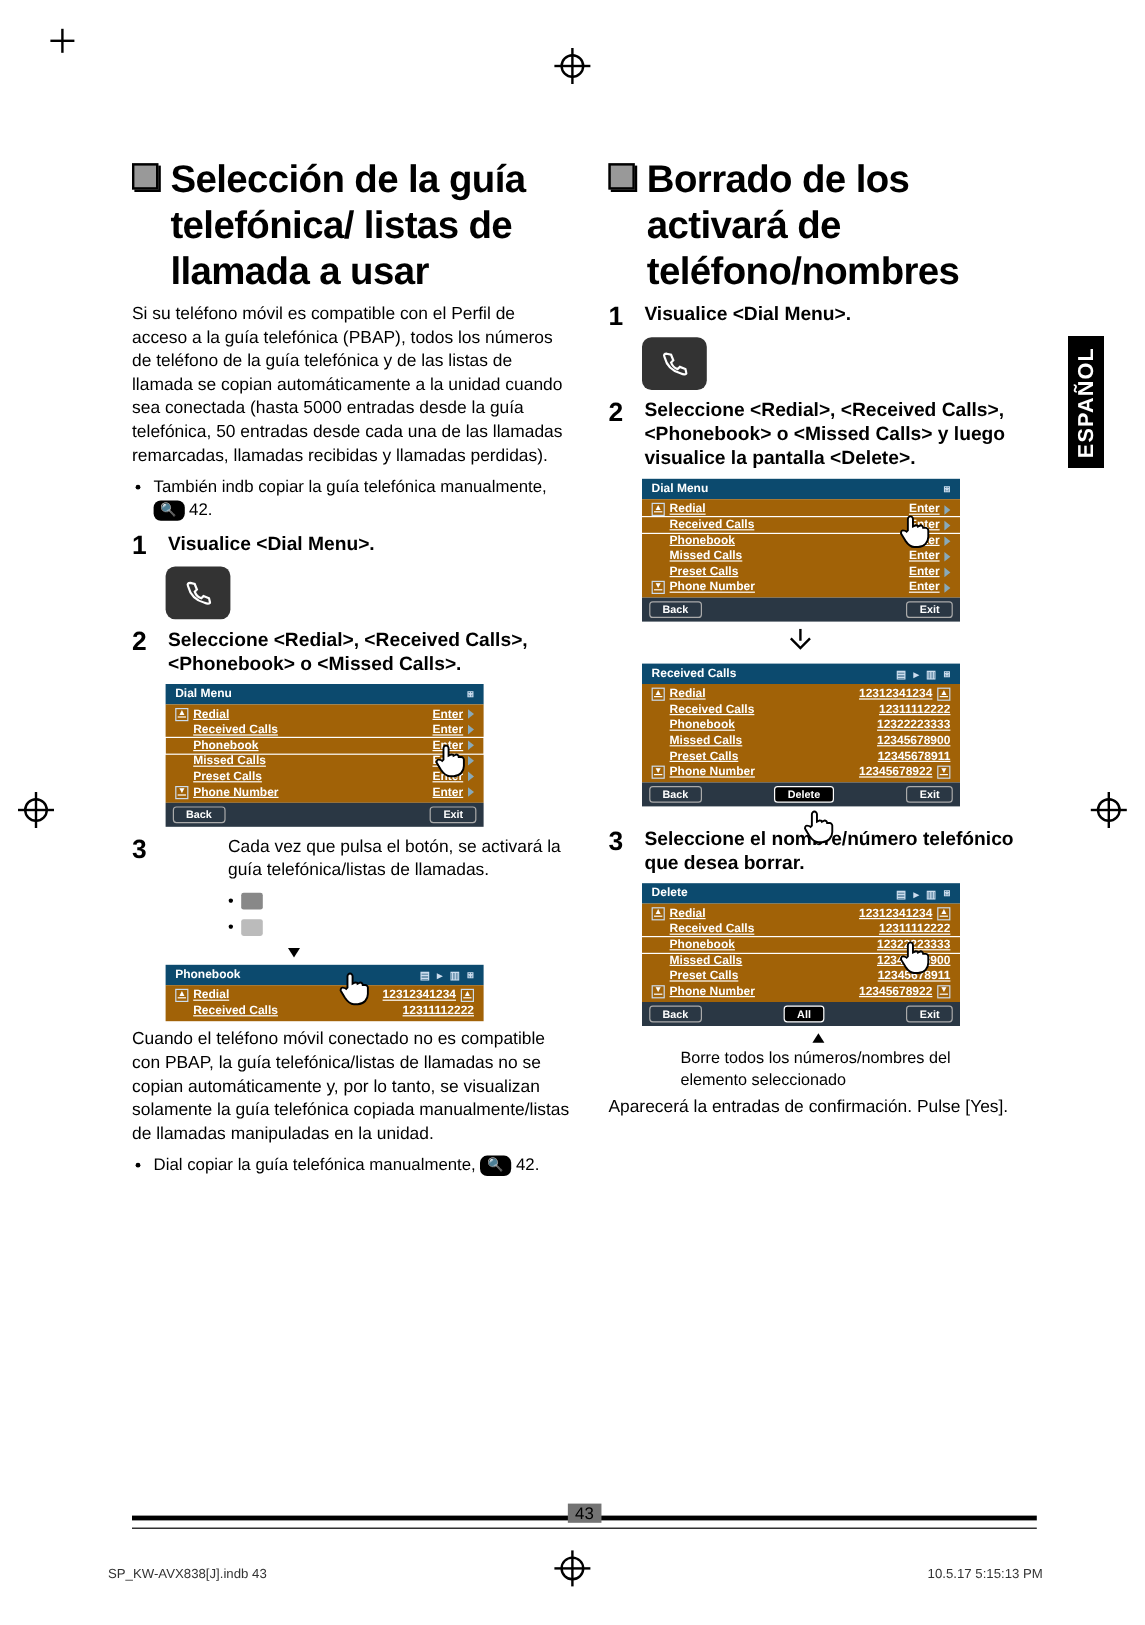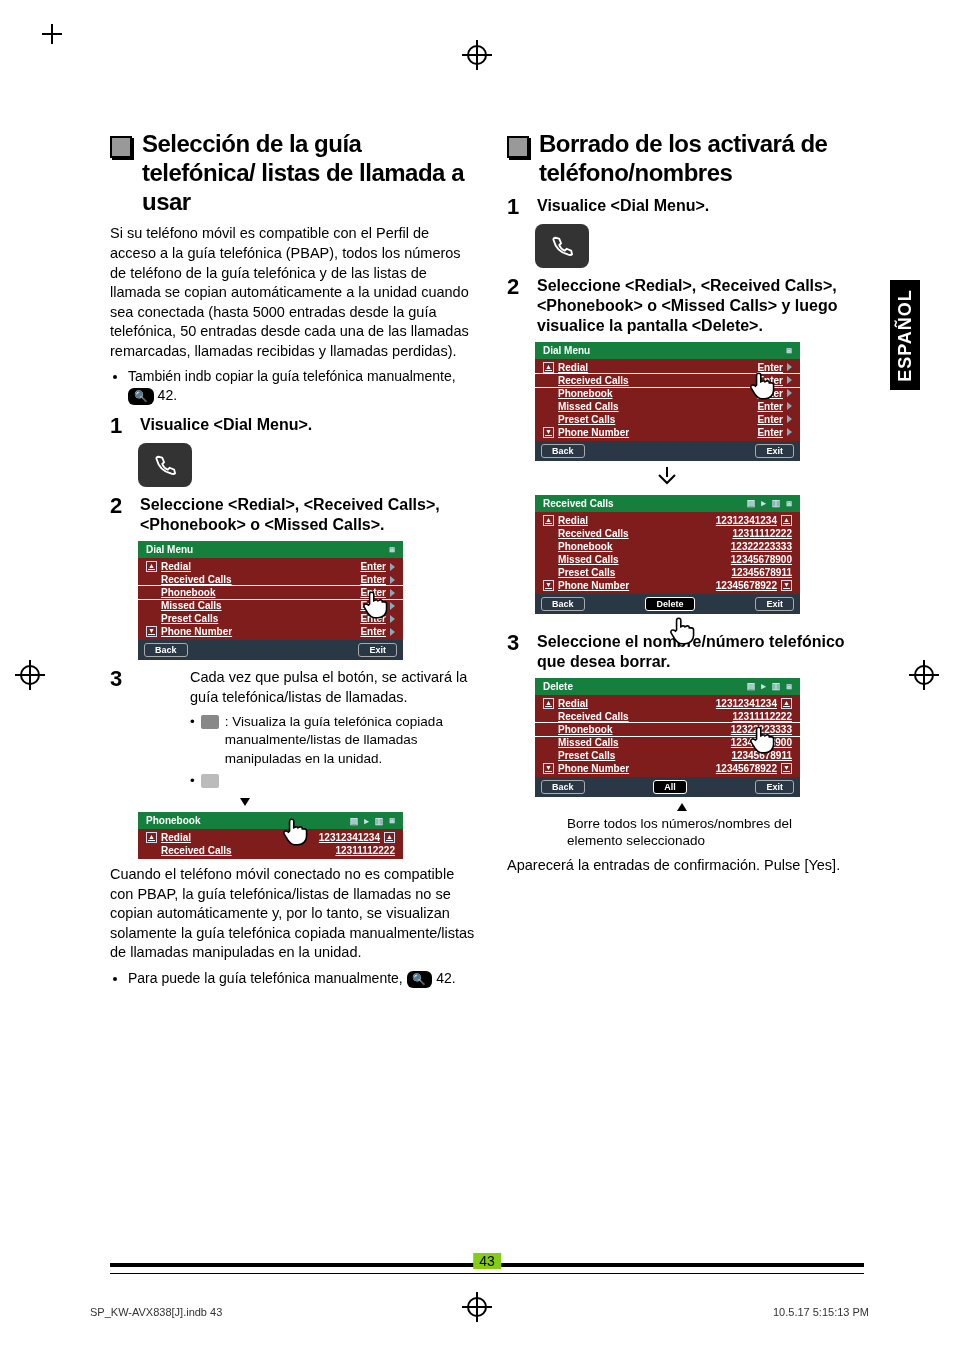--- a/index.html
+++ b/index.html
@@ -45,21 +45,21 @@
   }
   .sec-box {
     width: 18px; height: 18px;
     background: #999;
     border: 2px solid #000;
     box-shadow: 2px 2px 0 #000;
     margin-top: 6px;
     flex: 0 0 auto;
   }
   h2 {
-    font-size: 24px;
+    font-size: 32px;
     font-weight: bold;
     margin: 0;
     line-height: 1.2;
     letter-spacing: -0.5px;
   }
   .intro {
     font-size: 14.5px;
     line-height: 1.35;
     margin: 6px 0;
   }
@@ -106,31 +106,31 @@
     color: #fff;
   }
   .phone-btn svg { width: 22px; height: 22px; }
 
   .lcd {
     width: 265px;
     margin: 6px 0 6px 28px;
     font-family: Arial, sans-serif;
   }
   .lcd-title {
-    background: #15803d;
+    background: #0c4a6e;
     color: #fff;
     font-size: 10px;
     font-weight: bold;
     padding: 3px 8px;
     display: flex;
     justify-content: space-between;
     align-items: center;
   }
   .lcd-body {
-    background: #7f1d1d;
+    background: #a16207;
     padding: 2px 0;
   }
   .lcd-row {
     display: flex;
     justify-content: space-between;
     align-items: center;
     padding: 1px 8px;
     color: #fff;
     font-size: 10px;
     font-weight: bold;
@@ -201,21 +201,21 @@
     height: 6px;
     margin-top: 10px;
     position: relative;
   }
   .pg-num {
     position: absolute;
     left: 50%;
     transform: translateX(-50%);
     top: -14px;
     font-size: 14px;
-    background: #84cc16;
+    background: #737373;
     padding: 0 6px;
   }
   .footer-line {
     position: absolute;
     bottom: 36px;
     left: 90px; right: 85px;
     display: flex;
     justify-content: space-between;
     font-size: 11px;
     color: #333;
@@ -395,21 +395,21 @@
               <path fill="#fff" stroke="#000" stroke-width="1.5" d="M9 16V7c0-1 1-2 2-2s2 1 2 2v6l2-1c1 0 2 0 2 1l2-1c1 0 2 1 2 2l2 0c1 0 2 1 2 2v5c0 4-3 8-8 8h-3c-3 0-5-2-7-5l-3-5c-1-1 0-3 1-3s2 0 3 1z"></path>
             </svg>
         </div>
       </div>
 
       <div class="step-row" style="align-items:flex-start;">
         <div class="step-num">3</div>
         <div style="flex:1; padding-left:50px;">
           <p class="intro" style="margin-top:0;">Cada vez que pulsa el botón, se activará la guía telefónica/listas de llamadas.</p>
           <ul class="sub-bullets">
-            <li>•<span class="glyph-box"></span><span>: Visualiza la guía telefónica copiada manualmente/listas de llamadas manipuladas en la unidad.</span></li>
+            <li>•<span class="glyph-box"></span></li>
             <li>•<span class="glyph-box" style="background:#bbb;"></span></li>
           </ul>
         </div>
       </div>
 
       <div class="tick-down"></div>
       <div class="lcd-wrap">
         <div class="lcd" style="margin-left:28px;">
           <div class="lcd-title">
             <span>Phonebook</span>
@@ -447,21 +447,21 @@
               <path fill="#fff" stroke="#000" stroke-width="1.5" d="M9 16V7c0-1 1-2 2-2s2 1 2 2v6l2-1c1 0 2 0 2 1l2-1c1 0 2 1 2 2l2 0c1 0 2 1 2 2v5c0 4-3 8-8 8h-3c-3 0-5-2-7-5l-3-5c-1-1 0-3 1-3s2 0 3 1z"></path>
             </svg>
         </div>
       </div>
 
       <p class="intro">
         <b>Cuando el teléfono móvil conectado no es compatible con PBAP,</b><span> la guía telefónica/listas de llamadas no se copian automáticamente y, por lo tanto, se visualizan solamente la guía telefónica copiada manualmente/listas de llamadas manipuladas en la unidad.</span>
       </p>
       <ul class="bullets">
         <li>
-          <span>Para puede la guía telefónica manualmente, </span><span class="ref-icon">🔍</span><span> 42.</span>
+          <span>Dial copiar la guía telefónica manualmente, </span><span class="ref-icon">🔍</span><span> 42.</span>
         </li>
       </ul>
     </div>
 
     <div class="col">
       <div class="sec-head">
         <div class="sec-box"></div>
         <h2>Borrado de los activará de teléfono/nombres</h2>
       </div>
 

